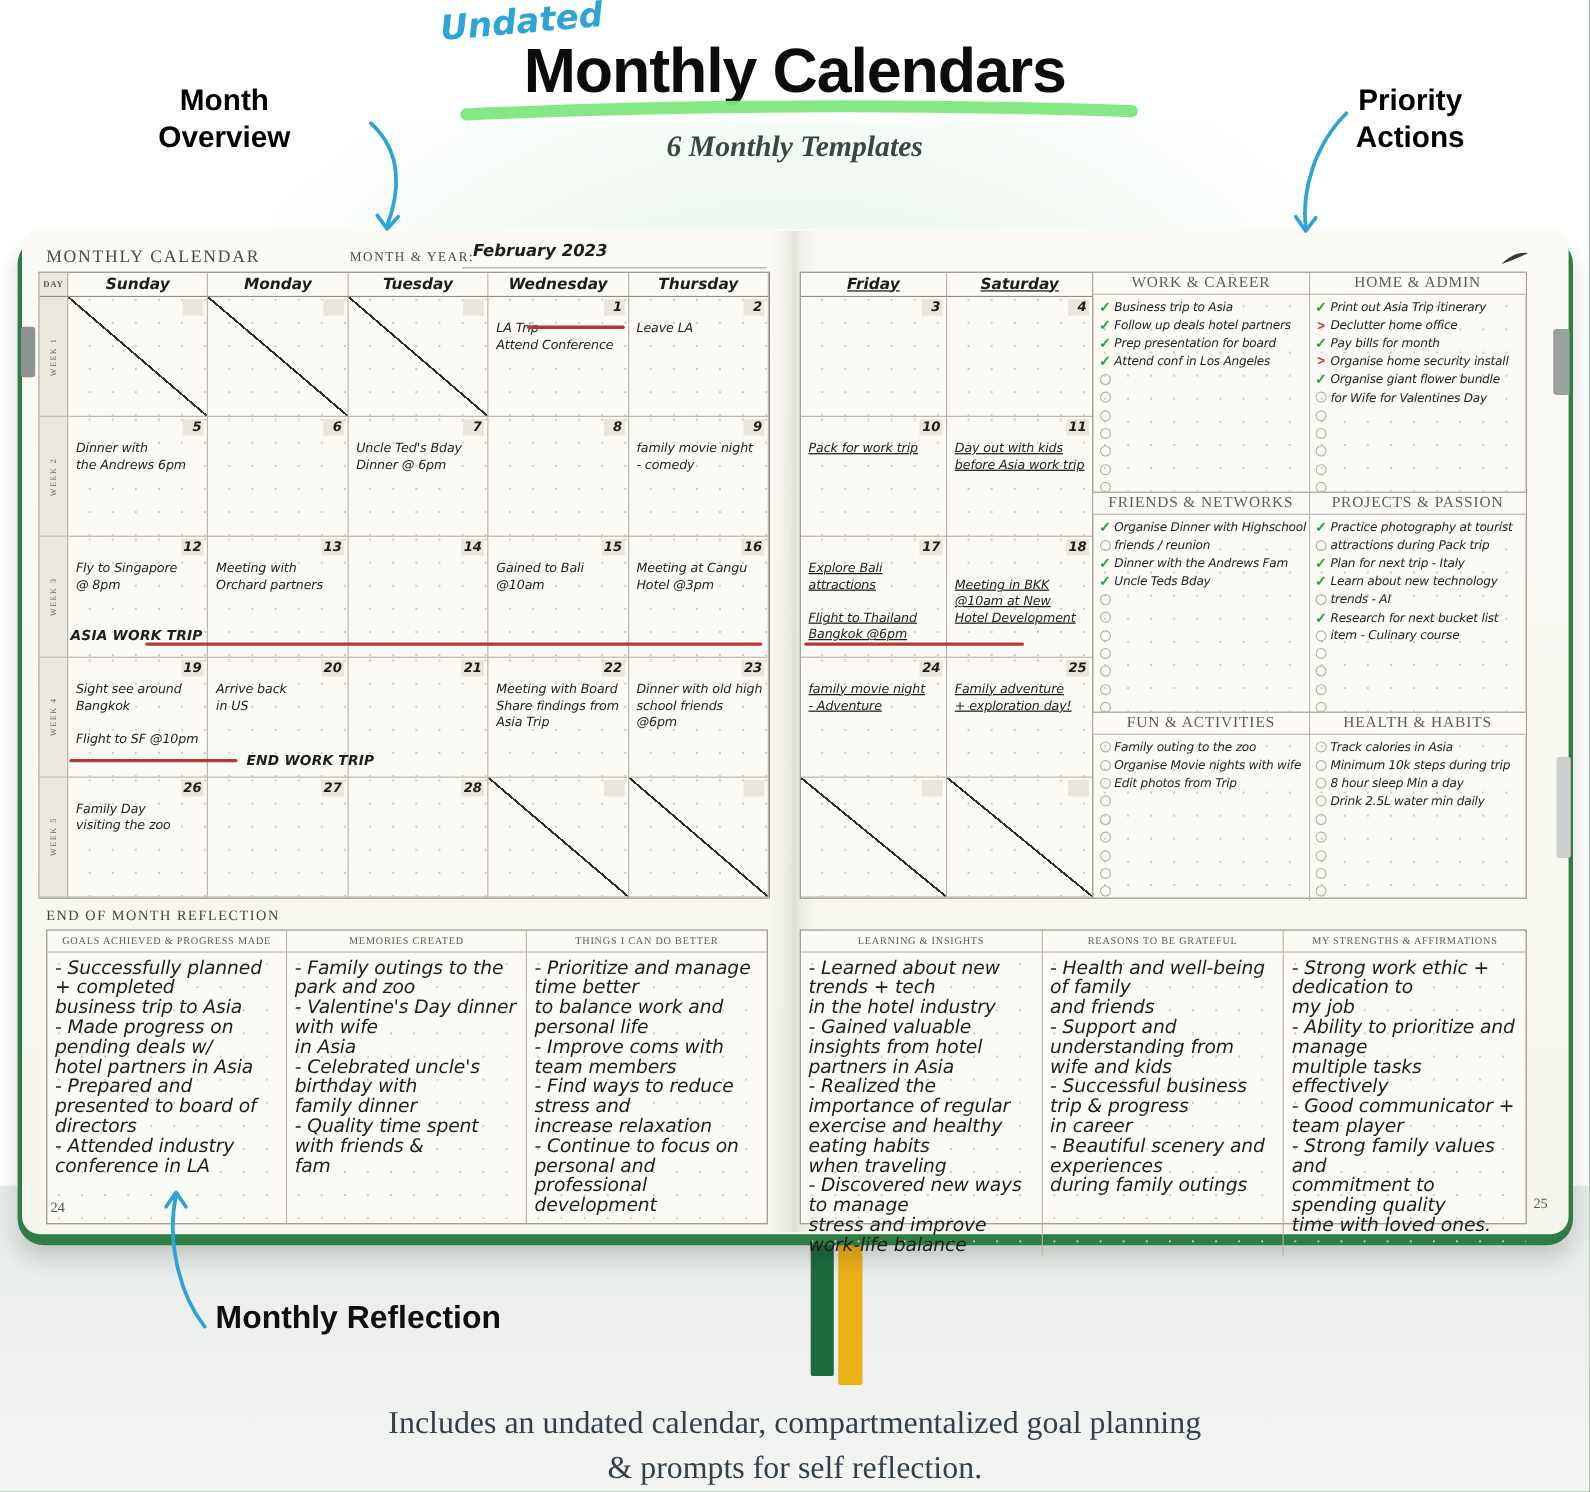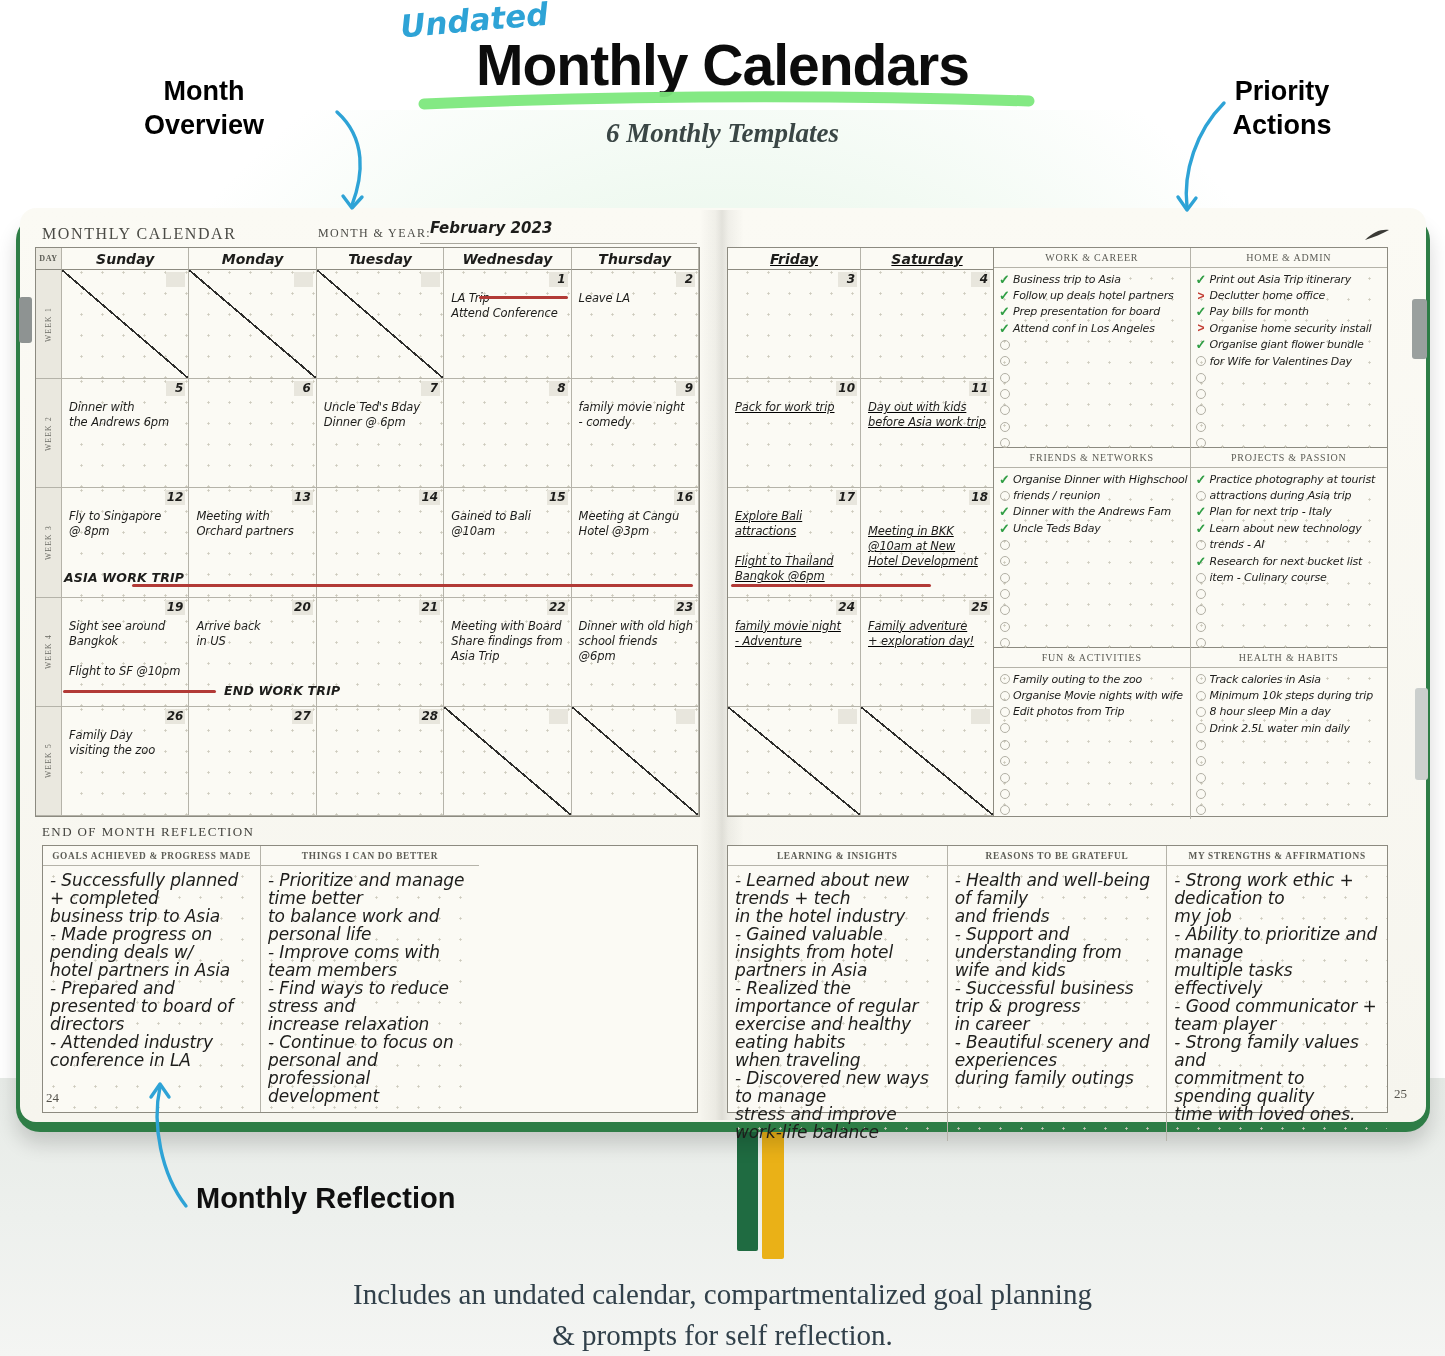--- a/index.html
+++ b/index.html
@@ -61,39 +61,39 @@
   
   #goals{position:absolute;left:993px;top:247px;width:393px;height:568px;border:1.6px solid #8c8a80;
     display:flex;flex-direction:column;background:#fbfaf4;z-index:4;}
   .grow{display:grid;grid-template-columns:1fr 1fr;}
   .grow1{height:199px;}
   .grow2{height:199px;border-top:1.4px solid #8c8a80;}
   .grow3{flex:1;border-top:1.4px solid #8c8a80;}
   .gsec{position:relative;border-right:1px solid #b5b3a9;display:flex;flex-direction:column;min-width:0;}
   .gsec:last-child{border-right:none;}
   .gsec-head{height:19px;border-bottom:1px solid #b5b3a9;display:flex;align-items:center;justify-content:center;
-    font-size:10px;letter-spacing:0.8px;color:#5c5c55;font-family:"Liberation Serif",serif;background:#fbfaf4;}
+    font-size:14px;letter-spacing:0.8px;color:#5c5c55;font-family:"Liberation Serif",serif;background:#fbfaf4;}
   .gsec-body{flex:1;padding:3px 2px 0 4px;overflow:hidden;
     background-image:radial-gradient(#ccc9bc 0.9px,transparent 1.3px);background-size:21px 21px;}
   .gitem{display:flex;align-items:center;height:16.4px;}
   .mark{width:13px;flex:none;display:flex;align-items:center;justify-content:center;}
   .m-none::before{content:"";width:8px;height:8px;border:1px solid #b2b0a5;border-radius:50%;}
   .m-check::before{content:"\2713";color:#2f9e44;font-weight:700;font-size:13px;font-style:normal;}
   .m-arrow::before{content:">";color:#c13a30;font-weight:700;font-size:12px;font-style:normal;}
   .gtext{font-size:11px;letter-spacing:-0.2px;white-space:nowrap;margin-left:2px;}
 
   
   .refl-title{left:42px;top:824px;font-size:13px;letter-spacing:1.4px;color:#43433e;}
   .refl{position:absolute;border:1.6px solid #8c8a80;display:grid;grid-template-columns:repeat(3,1fr);background:#fbfaf4;z-index:4;}
   #refl-l{left:42px;top:845px;width:654px;height:266px;}
   #refl-r{left:727px;top:845px;width:659px;height:266px;}
   .rsec{border-right:1px solid #b5b3a9;display:flex;flex-direction:column;min-width:0;}
   .rsec:last-child{border-right:none;}
   .rsec-head{height:19px;border-bottom:1px solid #b5b3a9;display:flex;align-items:center;justify-content:center;
-    font-size:9.3px;letter-spacing:0.7px;color:#5c5c55;font-family:"Liberation Serif",serif;font-weight:bold;}
+    font-size:9.3px;letter-spacing:0.7px;color:#5c5c55;font-family:"Liberation Serif",serif;}
   .rsec-body{flex:1;padding:5px 5px 0 7px;font-size:17px;line-height:18px;letter-spacing:-0.1px;overflow:hidden;
     background-image:radial-gradient(#ccc9bc 0.9px,transparent 1.3px);background-size:21px 21px;}
 
   
   .redline{position:absolute;background:#b23a36;height:3px;border-radius:2px;z-index:5;}
   .trip-label{position:absolute;z-index:5;font-size:12.5px;font-weight:700;letter-spacing:0.2px;}
 
   
   .undated{left:400px;top:2px;font-size:31px;font-weight:700;color:#2ea3d6;transform:rotate(-5deg);z-index:4;}
   .main-title{top:32px;left:50%;transform:translateX(-50%);font-size:57px;font-weight:800;letter-spacing:-1px;color:#0c0c0c;z-index:4;white-space:nowrap;}
@@ -461,21 +461,21 @@
     <div class="gsec">
       <div class="gsec-head">PROJECTS &amp; PASSION</div>
       <div class="gsec-body">
 
       <div class="gitem">
             <span class="mark m-check"></span>
             <span class="gtext hw">Practice photography at tourist</span>
           </div>
           <div class="gitem">
             <span class="mark m-none"></span>
-            <span class="gtext hw">attractions during Asia trip</span>
+            <span class="gtext hw">attractions during Pack trip</span>
           </div>
           <div class="gitem">
             <span class="mark m-check"></span>
             <span class="gtext hw">Plan for next trip - Italy</span>
           </div>
           <div class="gitem">
             <span class="mark m-check"></span>
             <span class="gtext hw">Learn about new technology</span>
           </div>
           <div class="gitem">
@@ -608,20 +608,30 @@
 <div class="refl" id="refl-l">
   <div class="rsec">
     <div class="rsec-head">GOALS ACHIEVED &amp; PROGRESS MADE</div>
     <div class="rsec-body hw pre">- Successfully planned + completed
 business trip to Asia
 - Made progress on pending deals w/
 hotel partners in Asia
 - Prepared and presented to board of
 directors
 - Attended industry conference in LA</div>
+  </div>
+  <div class="rsec">
+    <div class="rsec-head">MEMORIES CREATED</div>
+    <div class="rsec-body hw pre">- Family outings to the park and zoo
+- Valentine's Day dinner with wife
+in Asia
+- Celebrated uncle's birthday with
+family dinner
+- Quality time spent with friends &amp;
+fam</div>
   </div>
   <div class="rsec">
     <div class="rsec-head">THINGS I CAN DO BETTER</div>
     <div class="rsec-body hw pre">- Prioritize and manage time better
 to balance work and personal life
 - Improve coms with team members
 - Find ways to reduce stress and
 increase relaxation
 - Continue to focus on personal and
 professional development</div>

